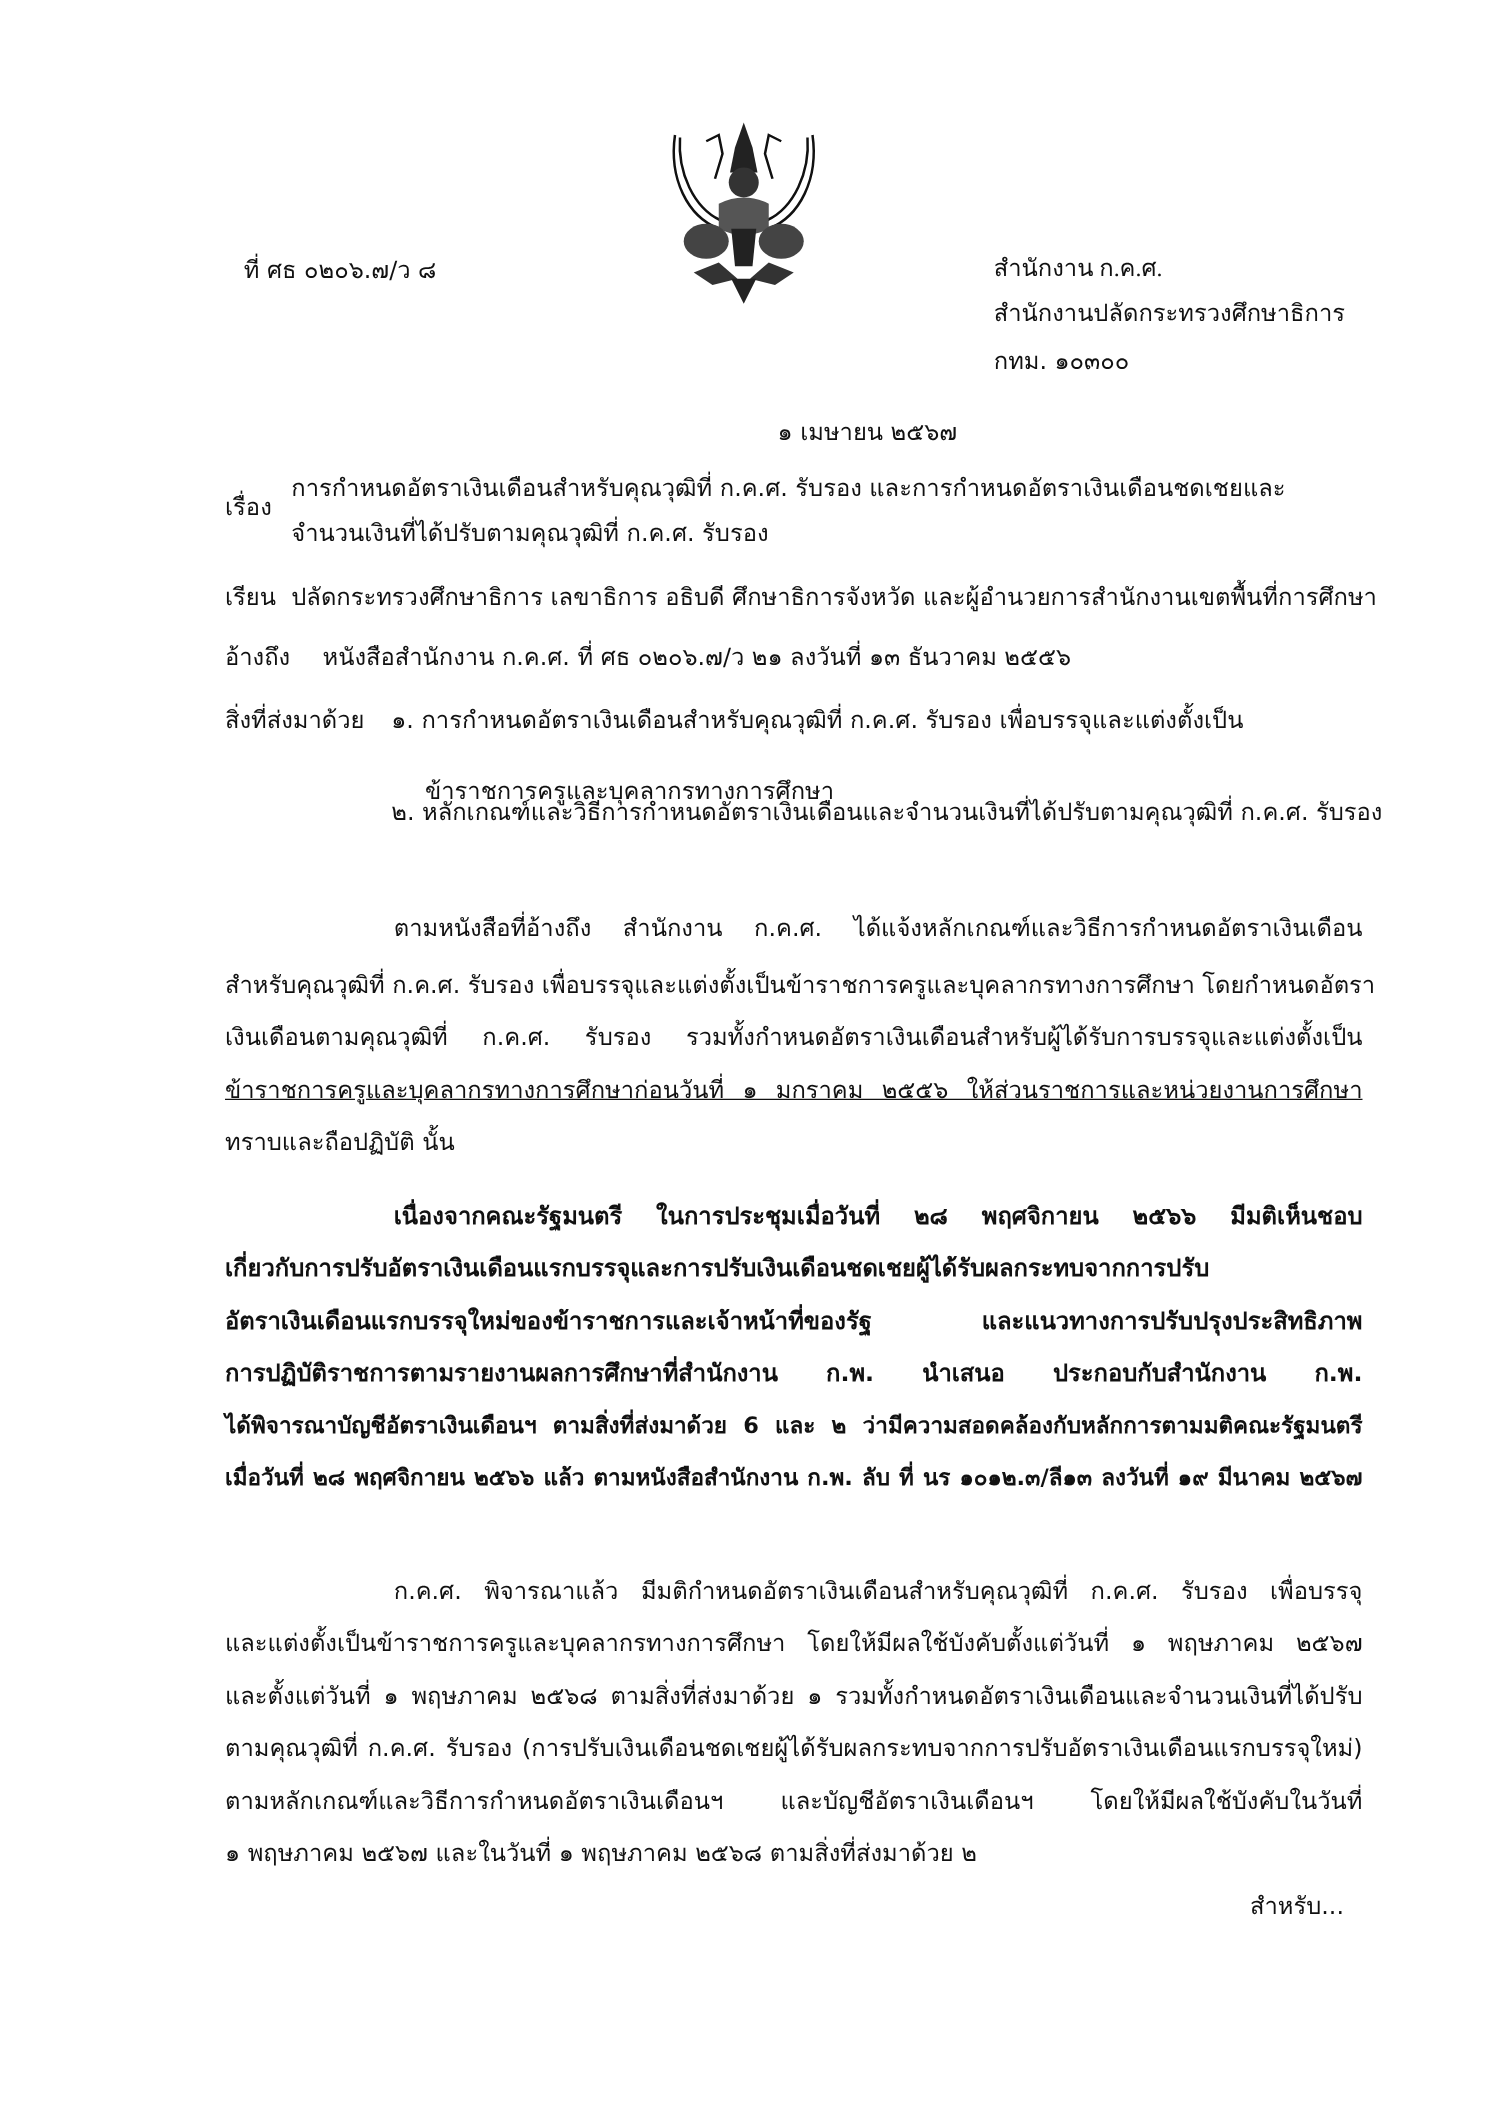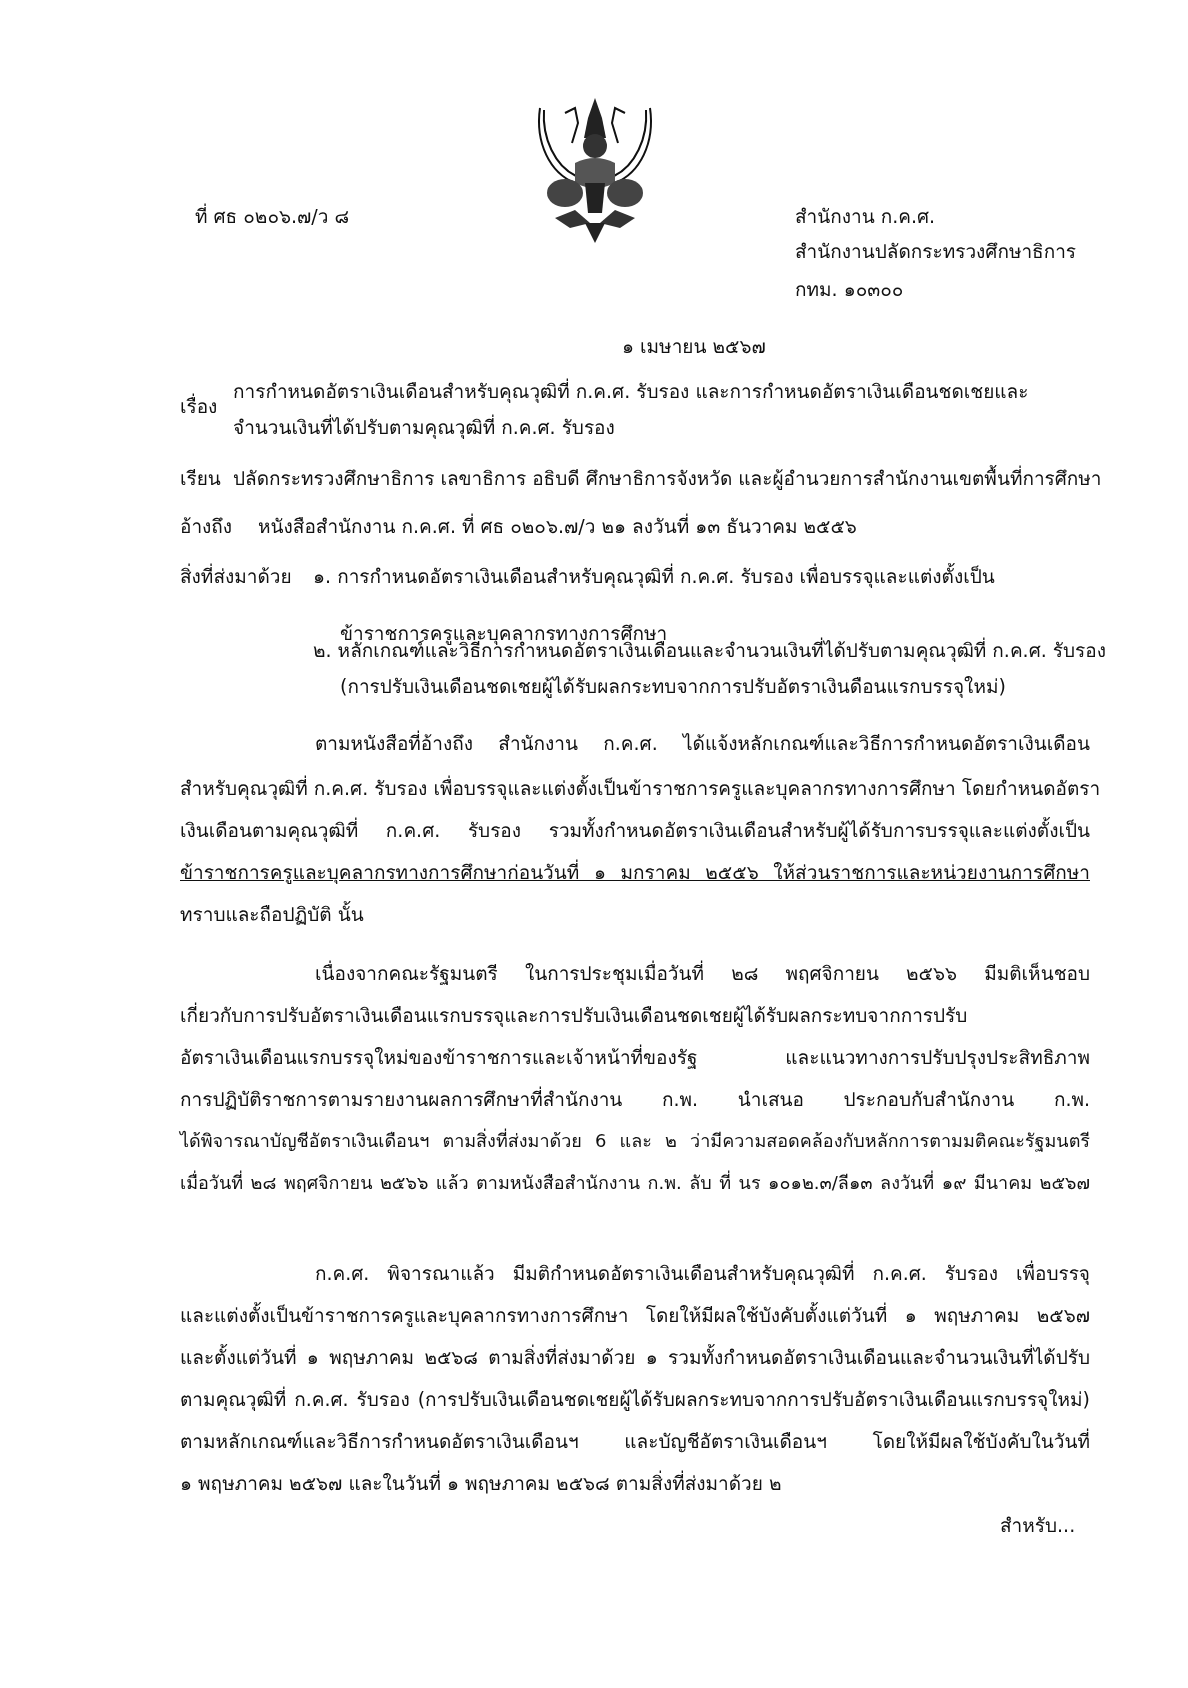--- a/index.html
+++ b/index.html
@@ -35,51 +35,50 @@
       <ellipse cx="95" cy="105" rx="18" ry="14" fill="#444"></ellipse>
       <path d="M55 95 L 75 95 L 72 125 L 58 125 Z" fill="#222"></path>
       <path d="M25 130 L 45 122 L 60 135 L 40 140 Z" fill="#333"></path>
       <path d="M105 130 L 85 122 L 70 135 L 90 140 Z" fill="#333"></path>
       <path d="M55 135 L 65 155 L 75 135 Z" fill="#222"></path>
     </svg>
   </div>
 
   <div class="abs" style="left:195px; top:203px;text-align:right;">ที่ ศธ ๐๒๐๖.๗/ว ๘</div>
 
-  <div class="abs" style="left:795px; top:203px;">สำนักงาน ก.ค.ศ.</div>
+  <div class="abs" style="left:795px; top:203px;font-family:Liberation Serif, serif;">สำนักงาน ก.ค.ศ.</div>
   <div class="abs" style="left:795px; top:238px;">สำนักงานปลัดกระทรวงศึกษาธิการ</div>
   <div class="abs" style="left:795px; top:276px;">กทม.  ๑๐๓๐๐</div>
 
   <div class="abs" style="left:622px; top:333px;">๑  เมษายน ๒๕๖๗</div>
 
   <div class="abs" style="left:180px; top:378px;margin-top:15px;">เรื่อง</div>
   <div class="abs" style="left:233px; top:378px;">การกำหนดอัตราเงินเดือนสำหรับคุณวุฒิที่ ก.ค.ศ. รับรอง และการกำหนดอัตราเงินเดือนชดเชยและ</div>
   <div class="abs" style="left:233px; top:414px;">จำนวนเงินที่ได้ปรับตามคุณวุฒิที่ ก.ค.ศ. รับรอง</div>
 
   <div class="abs" style="left:180px; top:465px;">เรียน</div>
   <div class="abs" style="left:233px; top:465px;">ปลัดกระทรวงศึกษาธิการ เลขาธิการ อธิบดี ศึกษาธิการจังหวัด และผู้อำนวยการสำนักงานเขตพื้นที่การศึกษา</div>
 
   <div class="abs" style="left:180px; top:513px;">อ้างถึง</div>
   <div class="abs" style="left:258px; top:513px;">หนังสือสำนักงาน ก.ค.ศ. ที่ ศธ ๐๒๐๖.๗/ว ๒๑ ลงวันที่ ๑๓ ธันวาคม ๒๕๕๖</div>
 
   <div class="abs" style="left:180px; top:563px;">สิ่งที่ส่งมาด้วย</div>
   <div class="abs" style="left:313px; top:563px;">๑. การกำหนดอัตราเงินเดือนสำหรับคุณวุฒิที่ ก.ค.ศ. รับรอง เพื่อบรรจุและแต่งตั้งเป็น</div>
   <div class="abs" style="left:340px; top:600px;margin-top:20px;">ข้าราชการครูและบุคลากรทางการศึกษา</div>
   <div class="abs" style="left:313px; top:637px;">๒. หลักเกณฑ์และวิธีการกำหนดอัตราเงินเดือนและจำนวนเงินที่ได้ปรับตามคุณวุฒิที่ ก.ค.ศ. รับรอง</div>
-  <div class="abs" style="left:340px; top:673px;">(การปรับเงินเดือนชดเชยผู้ได้รับผลกระทบจากการปรับอัตราเงินดือนแรกบรรจุใหม่)</div>
 
   <div class="para" style="top:730px;">
     <span class="row first just">ตามหนังสือที่อ้างถึง สำนักงาน ก.ค.ศ. ได้แจ้งหลักเกณฑ์และวิธีการกำหนดอัตราเงินเดือน</span>
     <span class="row just" style="height:42px;">สำหรับคุณวุฒิที่ ก.ค.ศ. รับรอง เพื่อบรรจุและแต่งตั้งเป็นข้าราชการครูและบุคลากรทางการศึกษา โดยกำหนดอัตรา</span>
     <span class="row just" style="height:42px;">เงินเดือนตามคุณวุฒิที่ ก.ค.ศ. รับรอง รวมทั้งกำหนดอัตราเงินเดือนสำหรับผู้ได้รับการบรรจุและแต่งตั้งเป็น</span>
     <span class="row just" style="height:42px;text-decoration:underline;">ข้าราชการครูและบุคลากรทางการศึกษาก่อนวันที่ ๑ มกราคม ๒๕๕๖ ให้ส่วนราชการและหน่วยงานการศึกษา</span>
     <span class="row">ทราบและถือปฏิบัติ นั้น</span>
   </div>
 
-  <div class="para" style="top:960px;">
+  <div class="para" style="top:960px;font-weight:bold;">
     <span class="row first just" style="height:42px;">เนื่องจากคณะรัฐมนตรี ในการประชุมเมื่อวันที่ ๒๘ พฤศจิกายน ๒๕๖๖ มีมติเห็นชอบ</span>
     <span class="row just" style="height:42px;">เกี่ยวกับการปรับอัตราเงินเดือนแรกบรรจุและการปรับเงินเดือนชดเชยผู้ได้รับผลกระทบจากการปรับ</span>
     <span class="row just" style="height:42px;">อัตราเงินเดือนแรกบรรจุใหม่ของข้าราชการและเจ้าหน้าที่ของรัฐ และแนวทางการปรับปรุงประสิทธิภาพ</span>
     <span class="row just" style="height:42px;">การปฏิบัติราชการตามรายงานผลการศึกษาที่สำนักงาน ก.พ. นำเสนอ ประกอบกับสำนักงาน ก.พ.</span>
     <span class="row just" style="height:42px; font-size:18px;">ได้พิจารณาบัญชีอัตราเงินเดือนฯ ตามสิ่งที่ส่งมาด้วย 6 และ ๒ ว่ามีความสอดคล้องกับหลักการตามมติคณะรัฐมนตรี</span>
     <span class="row just" style="height:42px; font-size:18px;">เมื่อวันที่ ๒๘ พฤศจิกายน ๒๕๖๖ แล้ว ตามหนังสือสำนักงาน ก.พ. ลับ ที่ นร ๑๐๑๒.๓/ลี๑๓ ลงวันที่ ๑๙ มีนาคม ๒๕๖๗</span>
   </div>
 
   <div class="para" style="top:1260px;">
     <span class="row first just" style="height:42px;">ก.ค.ศ. พิจารณาแล้ว มีมติกำหนดอัตราเงินเดือนสำหรับคุณวุฒิที่ ก.ค.ศ. รับรอง เพื่อบรรจุ</span>

